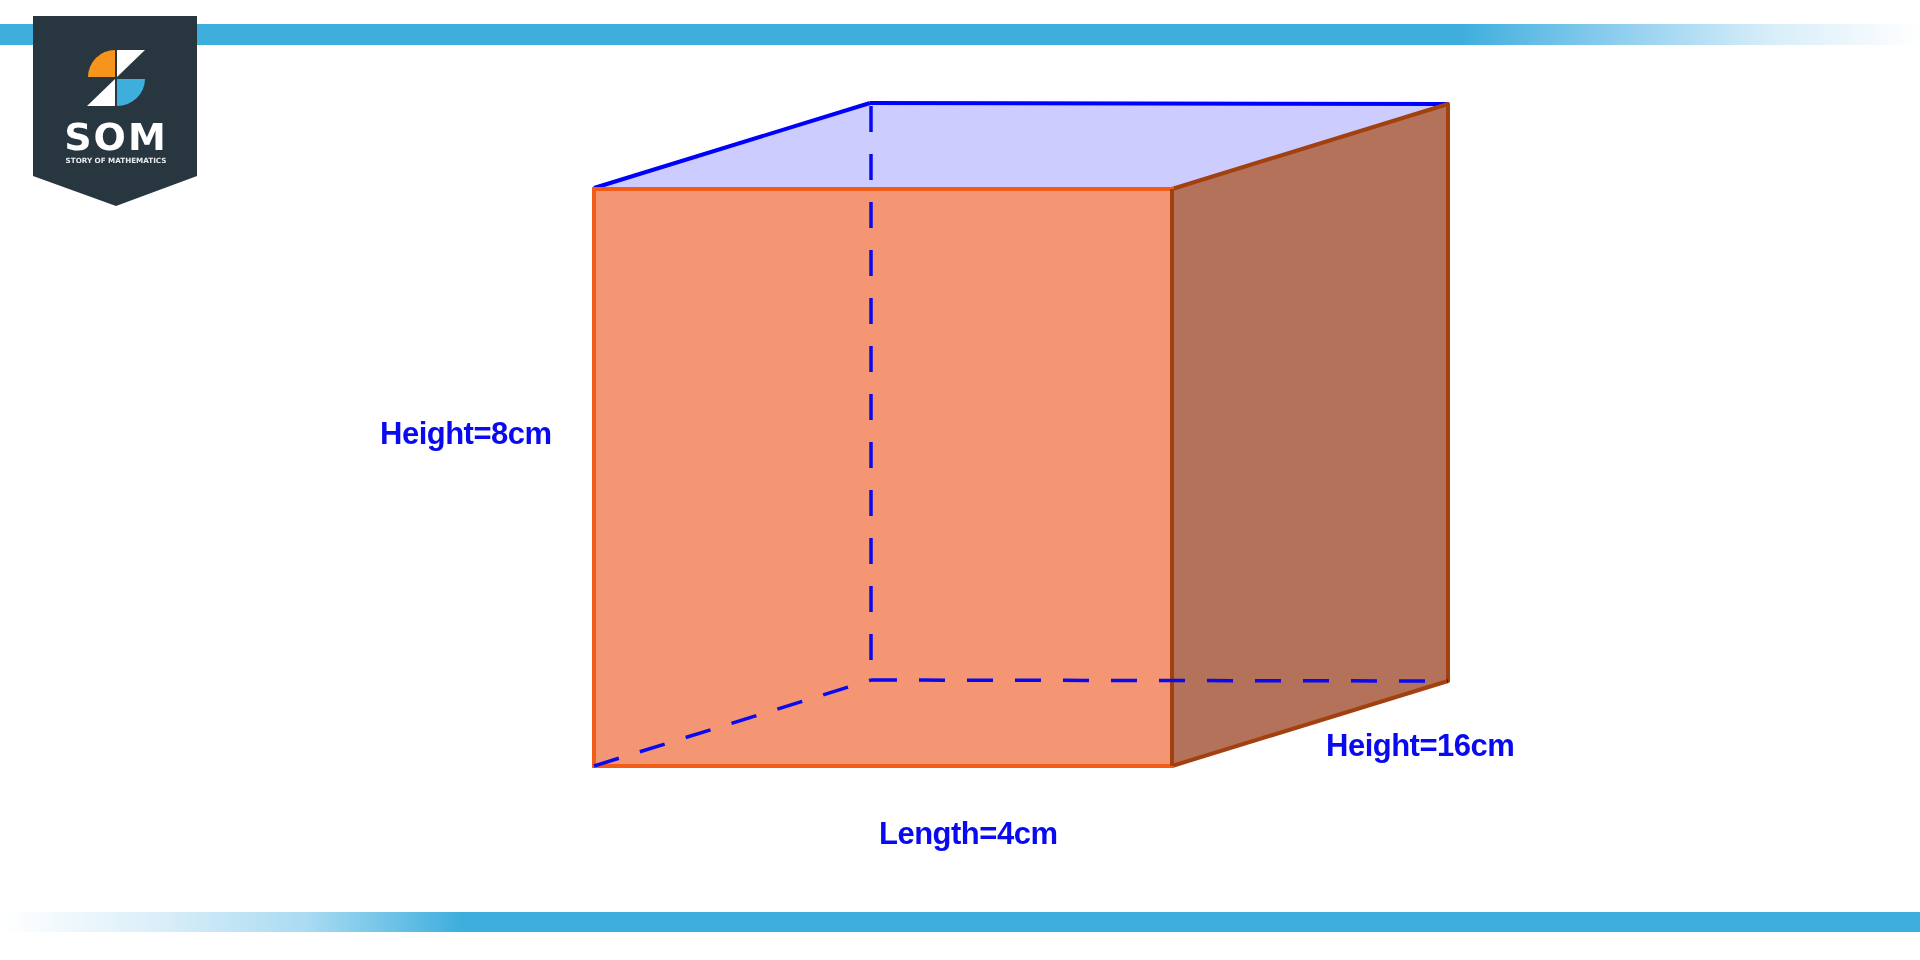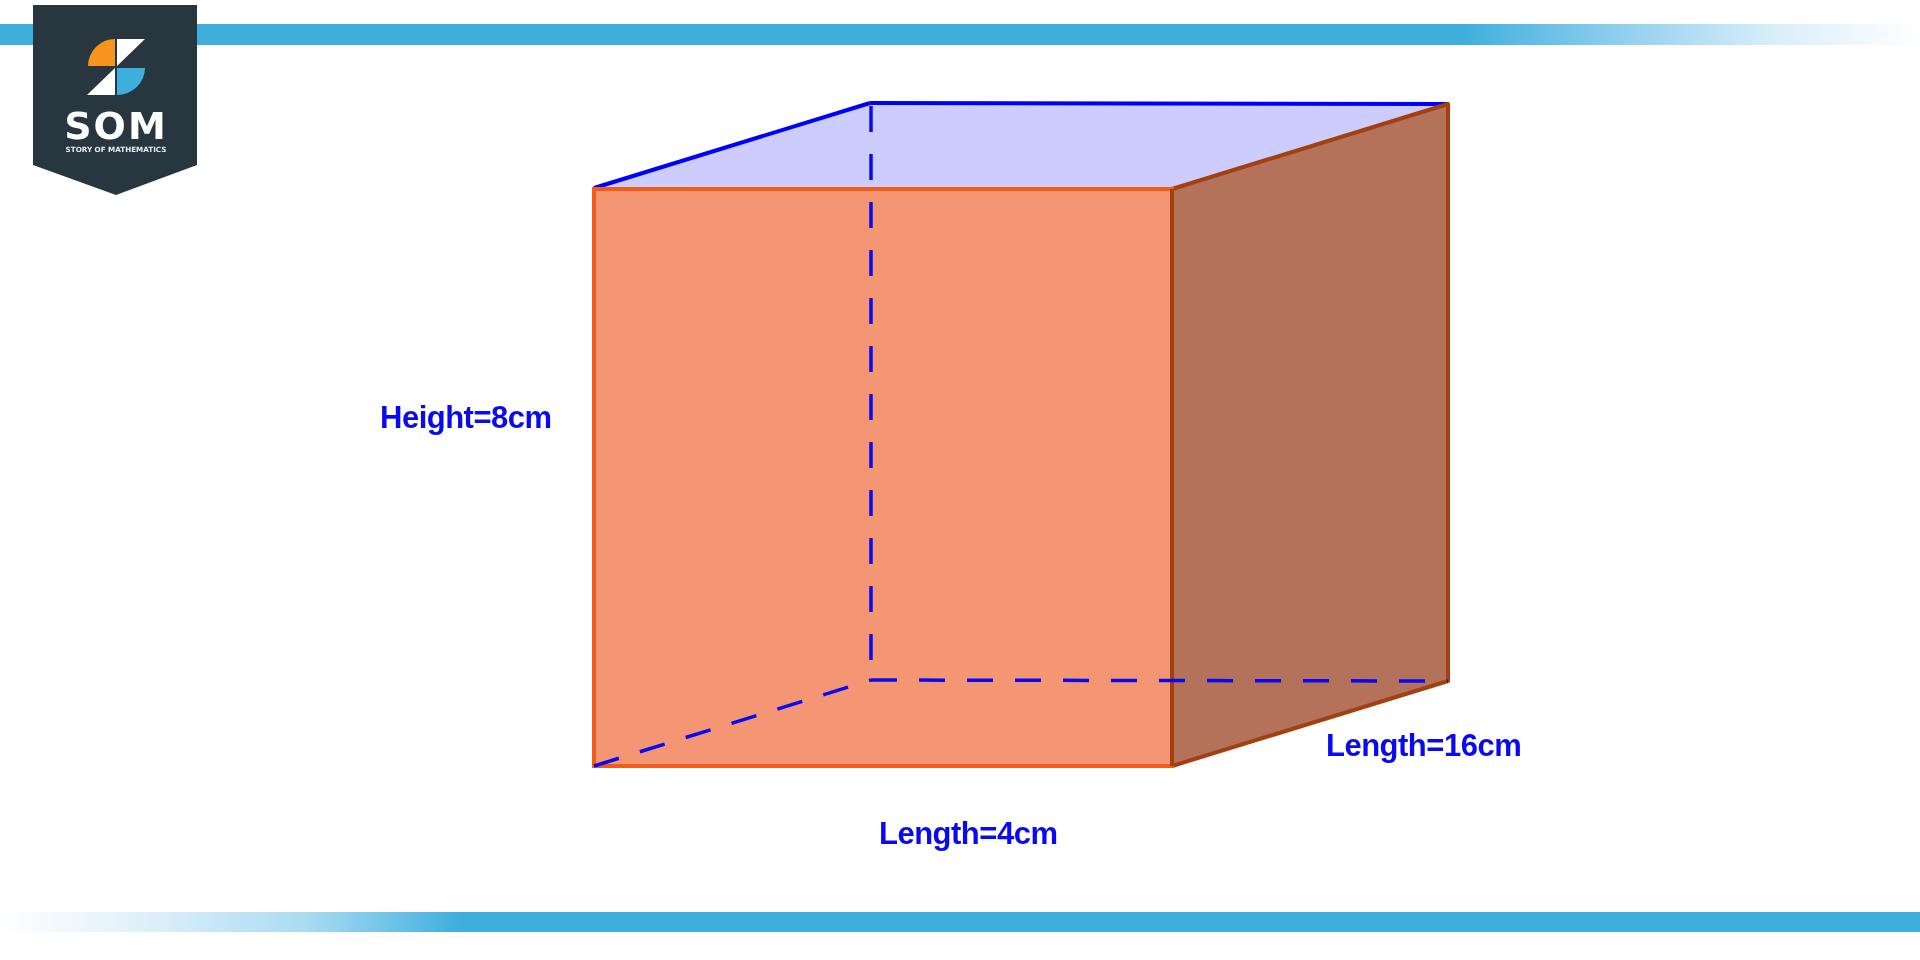--- a/index.html
+++ b/index.html
@@ -10,21 +10,21 @@
   }
   .stripe-top {
     position: absolute; left: 0; top: 24px; width: 1920px; height: 21px;
     background: linear-gradient(to right, #3eaedd 0%, #3eaedd 76%, #8ccdee 84%, #d6edf9 92%, #ffffff 100%);
   }
   .stripe-bottom {
     position: absolute; left: 0; top: 912px; width: 1920px; height: 20px;
     background: linear-gradient(to right, #ffffff 0%, #dcefF9 8%, #a9dbf2 16%, #3eaedd 24%, #3eaedd 100%);
   }
   .logo {
-    position: absolute; left: 33px; top: 5px; width: 164px; height: 192px;
+    position: absolute; left: 33px; top: 16px; width: 164px; height: 192px;
   }
   .logo svg { display: block; }
   .diagram { position: absolute; left: 0; top: 0; width: 1920px; height: 960px; }
   .label {
     position: absolute; color: #0a0af0; font-weight: bold; font-size: 31px;
     white-space: nowrap; letter-spacing: -0.5px;
   }
 </style>
 </head>
 <body>
@@ -59,15 +59,15 @@
   <rect x="594" y="189" width="578" height="577" fill="#f49673" stroke="#f25c19" stroke-width="4"></rect>
   <line x1="1172" y1="189" x2="1172" y2="766" stroke="#a3400f" stroke-width="4"></line>
 
   <g stroke="#0a0af0" stroke-width="3.5" stroke-dasharray="26 22" fill="none">
     <line x1="871" y1="106" x2="871" y2="680"></line>
     <line x1="871" y1="680" x2="1448" y2="681"></line>
     <line x1="594" y1="766" x2="871" y2="680"></line>
   </g>
 </svg>
 
-<div class="label" style="left:380px; top:400px;">Height=8cm</div>
+<div class="label" style="left:380px; top:416px;">Height=8cm</div>
 <div class="label" style="left:879px; top:816px;">Length=4cm</div>
-<div class="label" style="left:1326px; top:728px;">Length=16cm</div>
+<div class="label" style="left:1326px; top:728px;">Height=16cm</div>
 
 </body></html>

